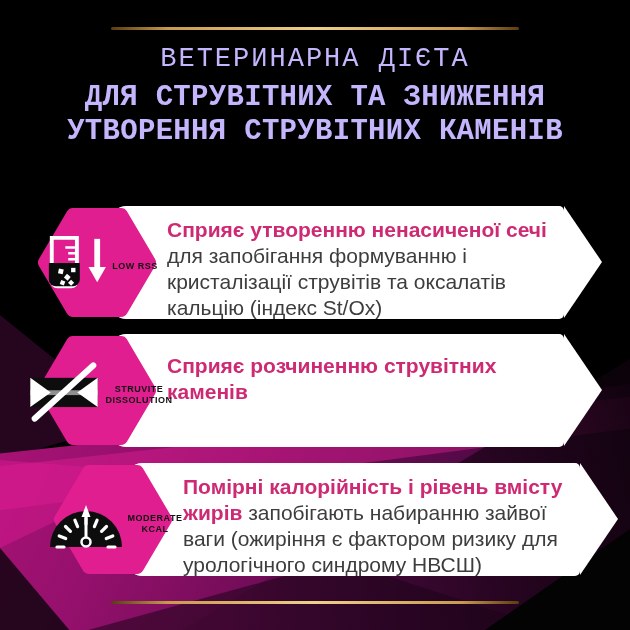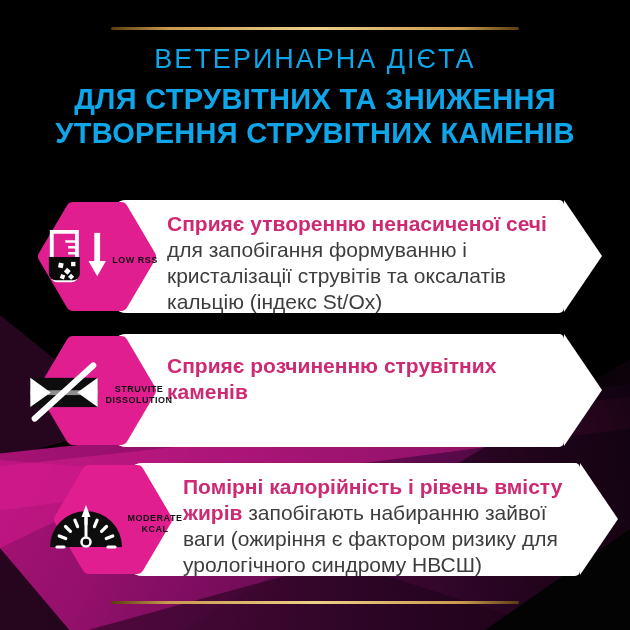--- a/index.html
+++ b/index.html
@@ -22,28 +22,28 @@
   .bg-facet-bottom { clip-path:polygon(14% 100%, 54% 89%, 88% 100%); background:rgba(28,4,24,.55); }
   .bg-bl-dark      { clip-path:polygon(0 87%, 11% 100%, 0 100%); background:rgba(18,3,16,.85); }
 
   
   .gold-line { position:absolute; left:111px; width:408px; height:3px; border-radius:2px;
     background:linear-gradient(90deg,#5a3c12 0%,#c89a4e 14%,#eed089 50%,#c89a4e 86%,#5a3c12 100%); }
   .gold-top { top:27px; }
   .gold-bottom { top:601px; }
 
   
-  .header { position:absolute; top:44px; left:0; width:630px; text-align:center; color:#0ea5e9; }
+  .header { position:absolute; top:44px; left:0; width:630px; text-align:center; color:#c4b5fd;font-family:Liberation Mono, monospace; }
   .header .subtitle { font-size:27px; font-weight:400; letter-spacing:2px; }
   .header .title-line { font-size:29px; font-weight:700; line-height:34px; letter-spacing:.3px; }
   .header .title-block { margin-top:7px; }
 
   
   .row { position:absolute; left:0; width:630px; height:113px; }
-  .row-1 { top:200px; } .row-2 { top:334px; } .row-3 { top:463px;margin-left:16px; }
+  .row-1 { top:206px; } .row-2 { top:334px; } .row-3 { top:463px;margin-left:16px; }
 
   .banner { position:absolute; left:110px; top:0; width:454px; height:113px;
             background:#fff; border-radius:16px 5px 5px 16px; }
   .banner::after { content:""; position:absolute; left:100%; top:0; width:0; height:0;
             border-top:56.5px solid transparent; border-bottom:56.5px solid transparent;
             border-left:38px solid #fff; }
 
   .banner-text { padding:11px 16px 0 57px; font-size:21px; line-height:26px; color:#3d3d3d; }
   .row-2 .banner-text { padding-top:19px; }
   .hl { color:#ce2a73; font-weight:700; }

